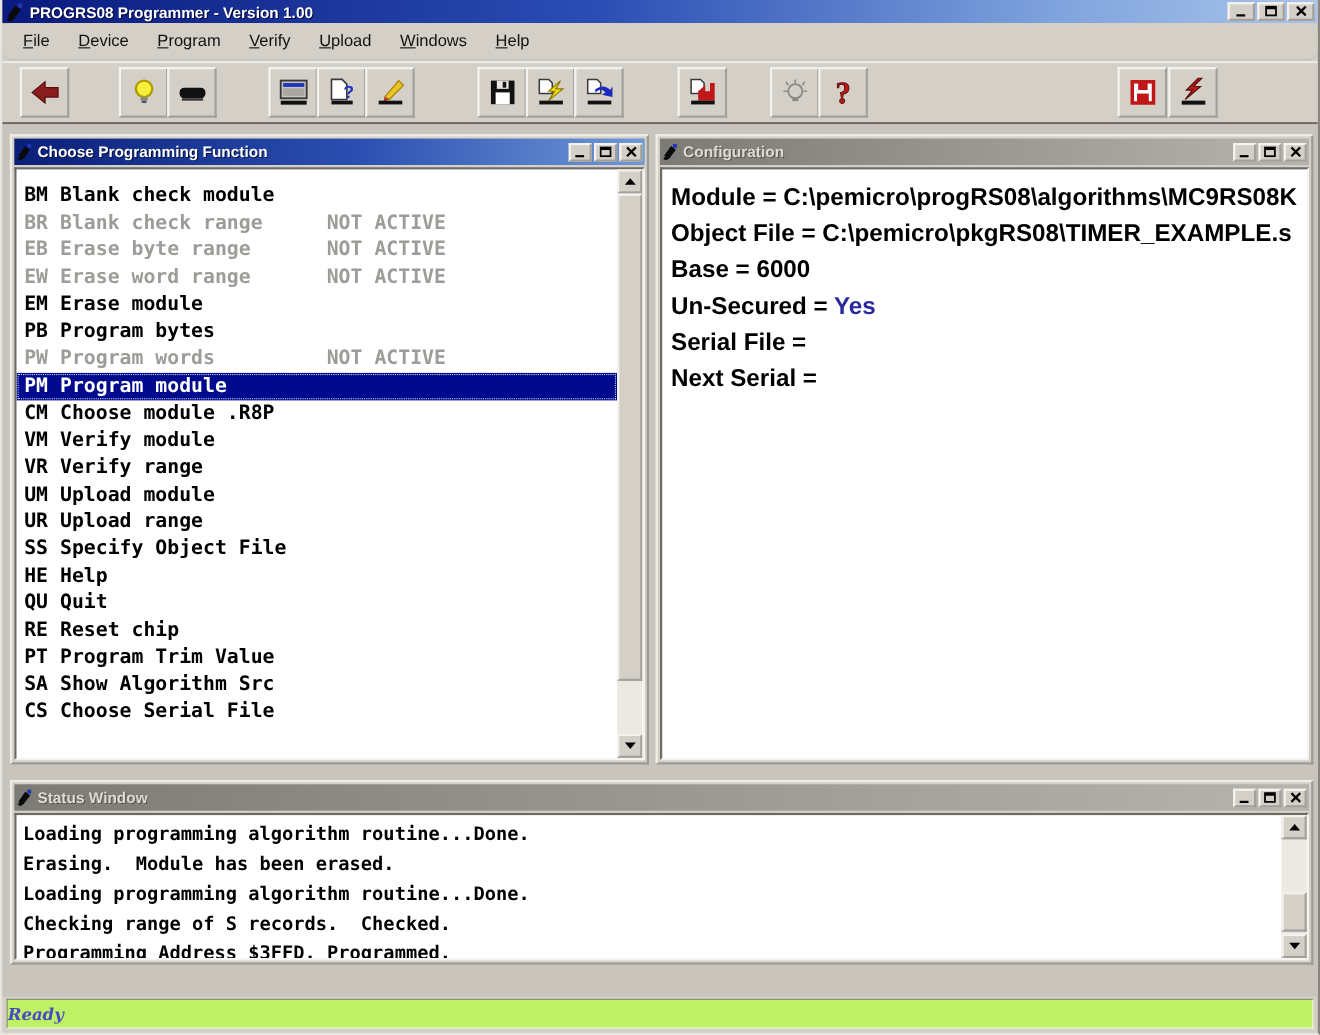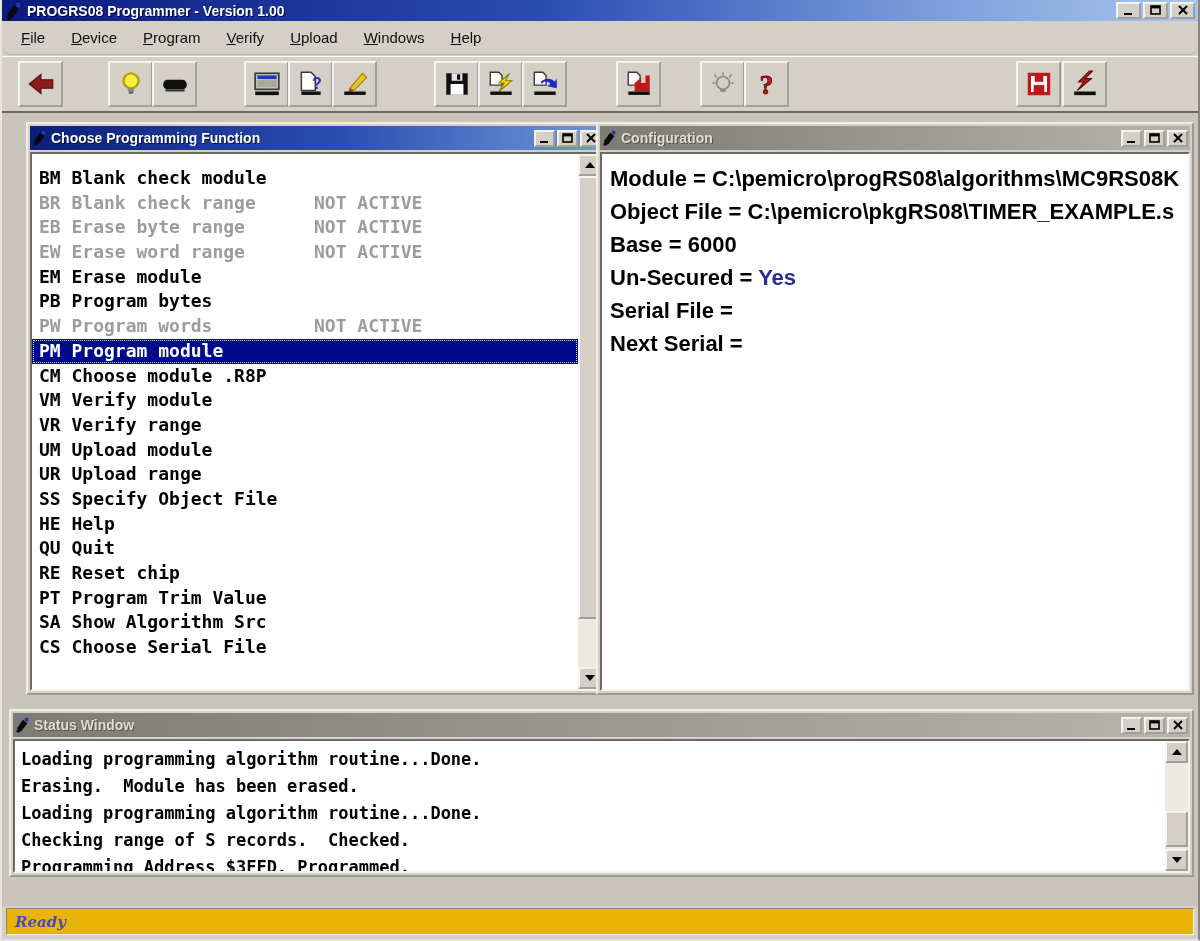--- a/index.html
+++ b/index.html
@@ -73,23 +73,23 @@
   .cfg-body{padding:8px 8px;}
   .cfg-line{font-size:22px;font-weight:bold;color:#000;line-height:33px;white-space:nowrap;overflow:hidden;}
   .cfg-line .val.navy{color:#2a2a9e;}
 
   
   .stat-area{position:absolute;left:0;top:0;right:23px;bottom:0;overflow:hidden;padding:5px 0 0 6px;}
   .stat-line{font-family:"DejaVu Sans Mono",monospace;font-weight:bold;font-size:17px;
     line-height:27px;color:#000;white-space:pre;}
 
   
-  .statusbar{position:absolute;left:4px;right:4px;top:908px;height:27px;background:#eab308;
+  .statusbar{position:absolute;left:4px;right:4px;top:908px;height:27px;background:#bef264;
     border:1px solid;border-color:#8a867e #f6f4ef #f6f4ef #8a867e;
-    display:flex;align-items:center;padding-left:8px;}
+    display:flex;align-items:center;}
   .statusbar .ready{font-family:"DejaVu Serif",serif;font-style:italic;font-weight:bold;
     font-size:15px;color:#4949c6;}
 </style>
 </head>
 <body>
 
 <div class="app">
 
   <div class="titlebar">
     <svg width="18" height="18" viewBox="0 0 18 18">
@@ -222,21 +222,21 @@
       <svg width="30" height="30" viewBox="0 0 28 28">
         <path d="M18 2 L8 12 H13 L7 20 L20 9 H14 L21 2 Z" fill="#c01818" stroke="#5a0c0c" stroke-width="1"></path>
         <rect x="4" y="21" width="20" height="3.4" fill="#111"></rect>
       </svg>
     </button>
   </div>
   <div class="mdi-sep"></div>
 
   <div class="mdi">
 
-    <div class="win" style="left:7px;top:9px;width:581px;height:573px;margin-left:17px;">
+    <div class="win" style="left:7px;top:9px;width:581px;height:573px;">
       <div class="win-title active">
         <svg width="16" height="16" viewBox="0 0 18 18">
           <rect x="11" y="1" width="4" height="4" fill="#2233bb"></rect>
           <path d="M2 13 L9 3 L14 7 L7 16 Z" fill="#0a0a0a"></path>
           <path d="M1 16 L5 12 L8 15 L4 18 Z" fill="#0a0a0a"></path>
         </svg>
         <span class="wt">Choose Programming Function</span>
         <span class="winbtns">
           <button class="wbtn cwbtn">
               <svg width="12" height="11">

